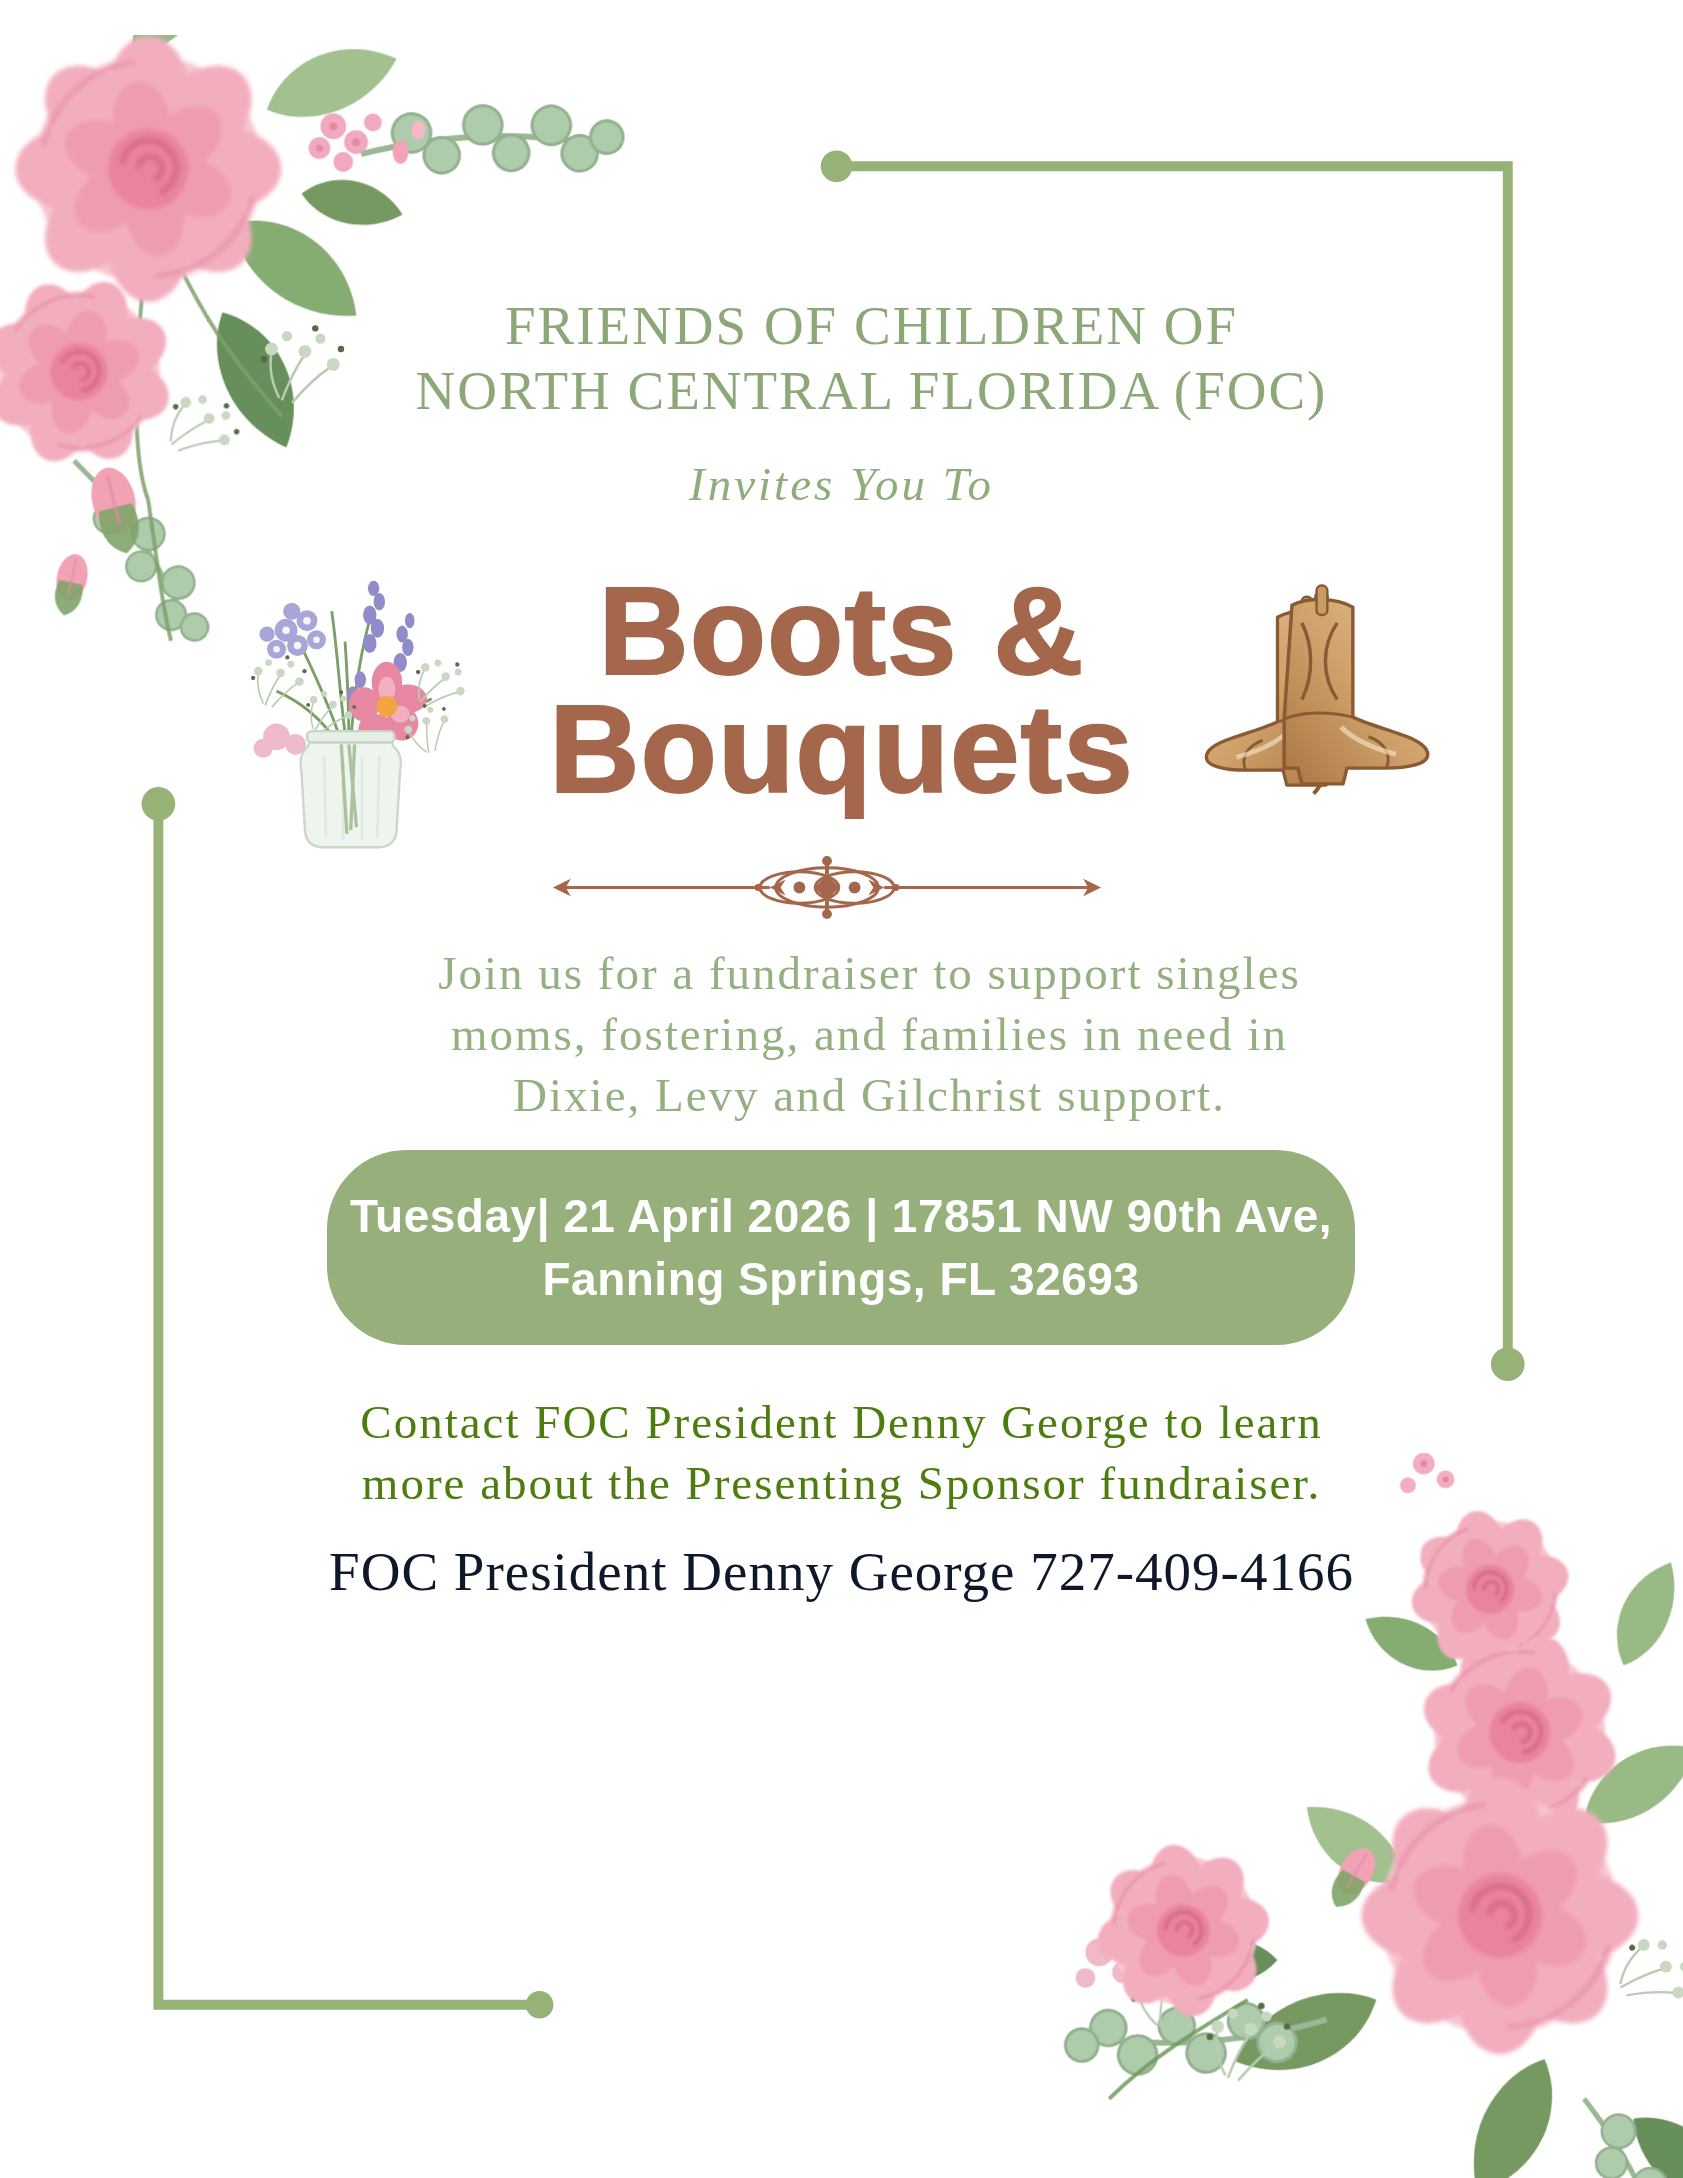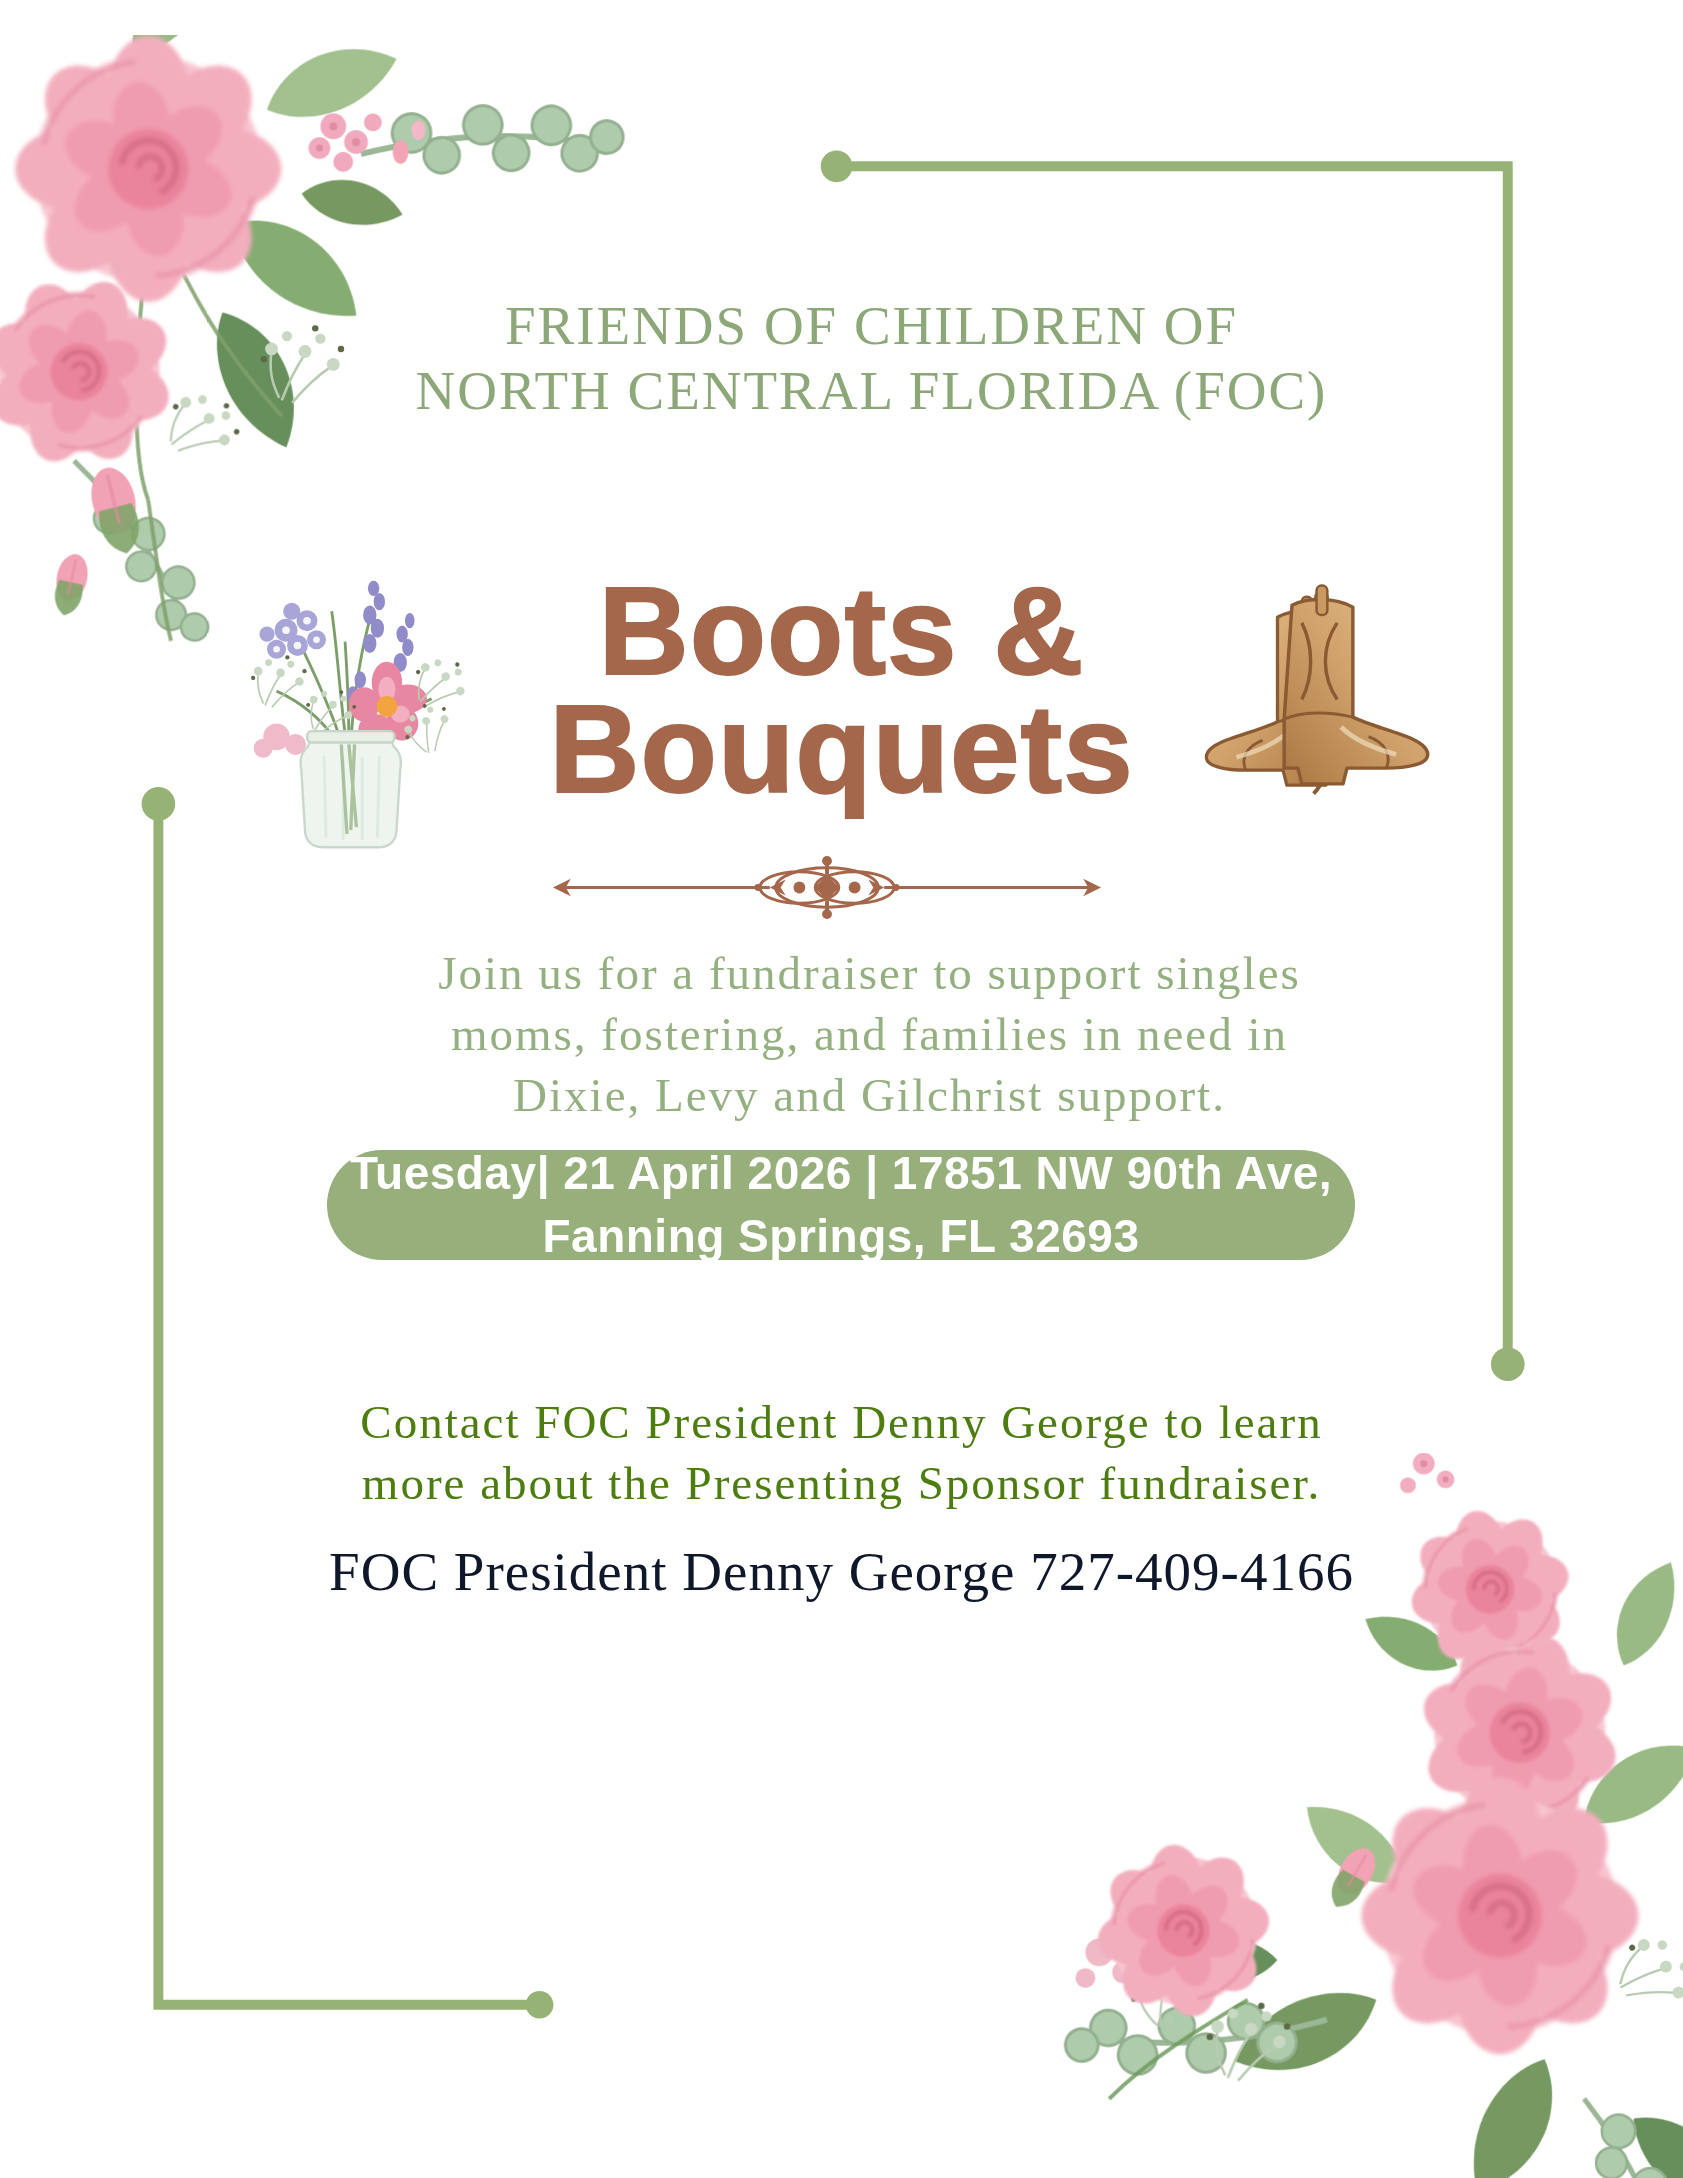--- a/index.html
+++ b/index.html
@@ -46,21 +46,21 @@
   }
   .desc{
     top:943px;
     color:#94AF80;
     font-size:47px;line-height:61px;
     letter-spacing:2px;
     margin-left:28px;
   }
   .pill{
     position:absolute;z-index:4;
-    left:327px;top:1150px;width:1028px;height:110px;
+    left:327px;top:1150px;width:1028px;height:195px;
     background:#96AF7B;
     border-radius:79px;
     color:#ffffff;
     font-family:"Liberation Sans", sans-serif;
     font-weight:bold;
     font-size:46px;line-height:63px;
     text-align:center;
     display:flex;flex-direction:column;justify-content:center;
     letter-spacing:0.5px;
   }
@@ -411,20 +411,21 @@
       <circle cx="210" cy="35" r="3.5"></circle>
       <circle cx="350" cy="35" r="3.5"></circle>
     </g>
   </svg>
 
   <div class="txt org">
     <div>FRIENDS OF CHILDREN OF</div>
     <div>NORTH CENTRAL FLORIDA (FOC)</div>
   </div>
 
+  <div class="txt invites">Invites You To</div>
 
   <div class="txt title">
     <div>Boots &amp;</div>
     <div>Bouquets</div>
   </div>
 
   <div class="txt desc">
     <div>Join us for a fundraiser to support singles</div>
     <div>moms, fostering, and families in need in</div>
     <div>Dixie, Levy and Gilchrist support.</div>

